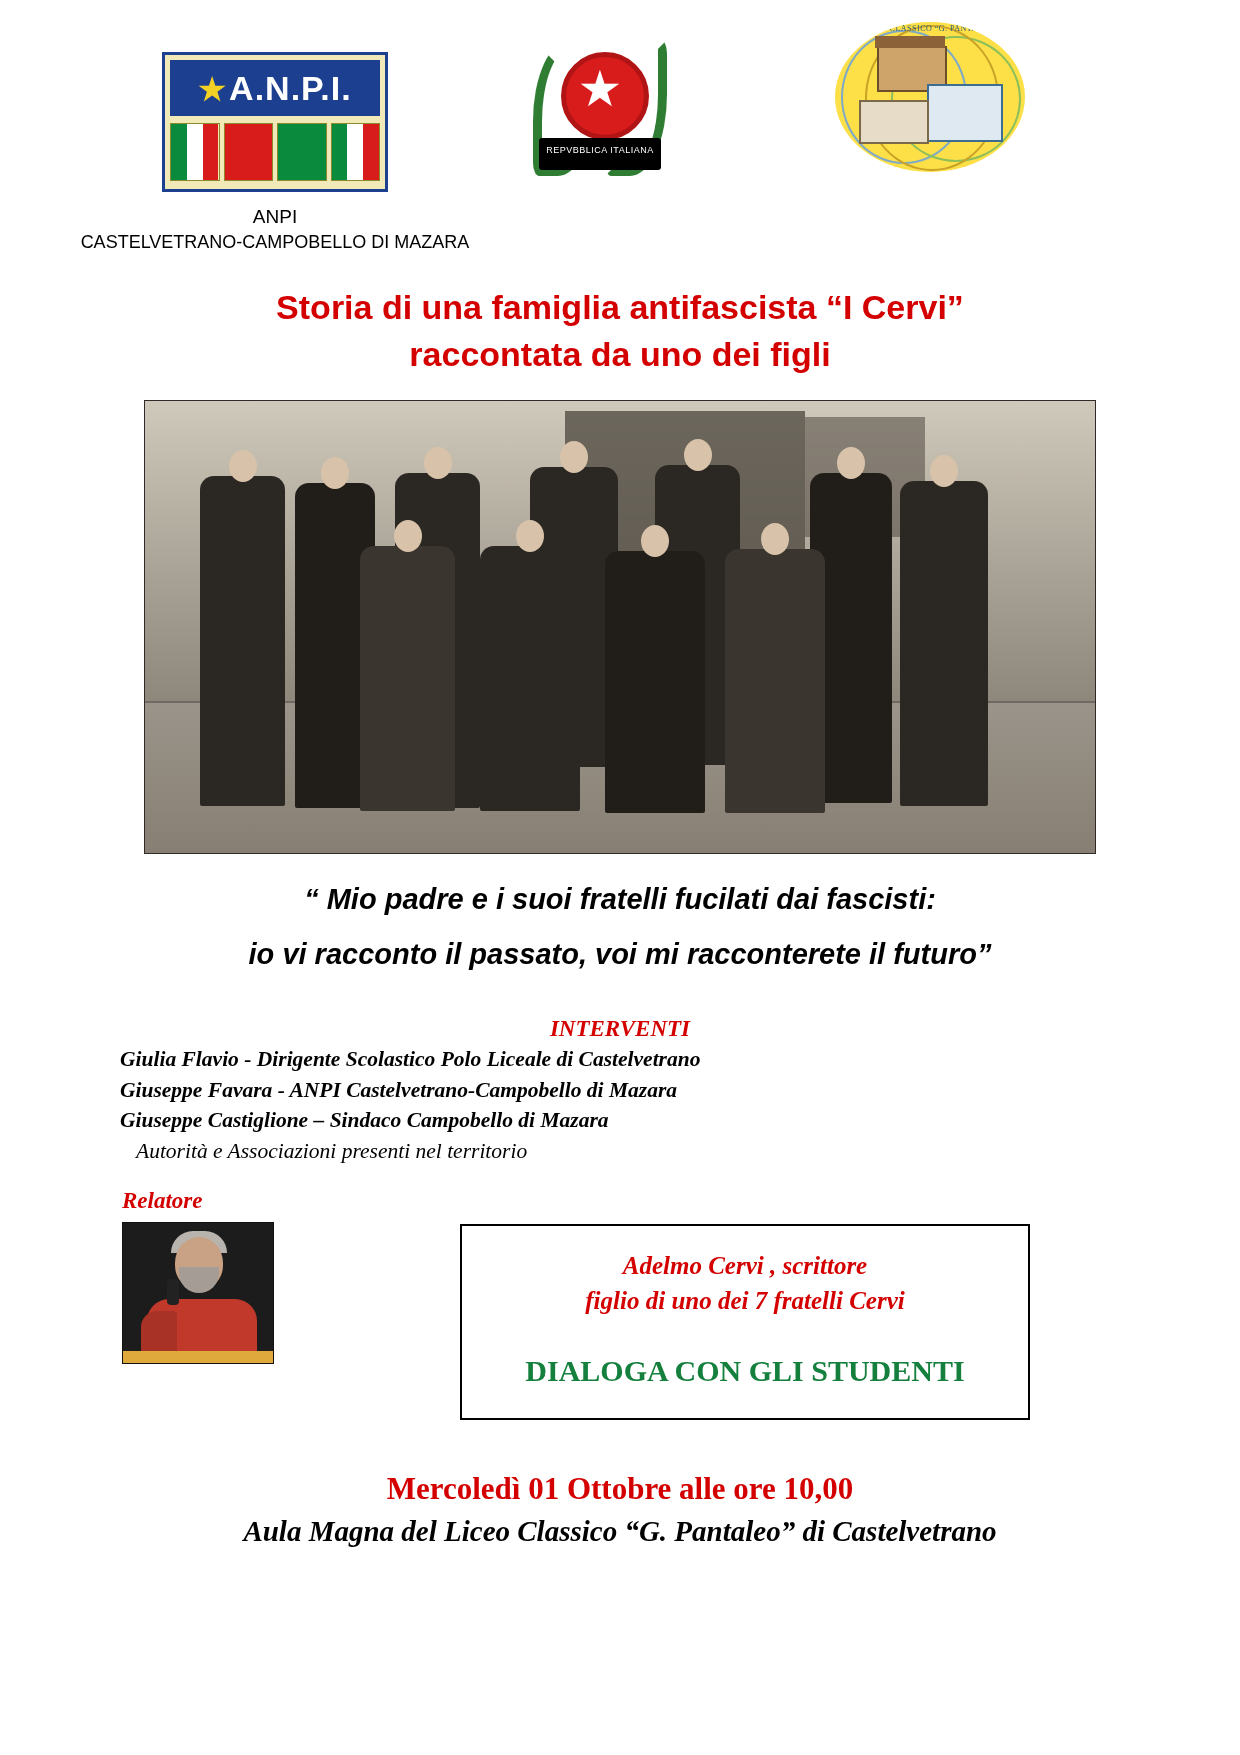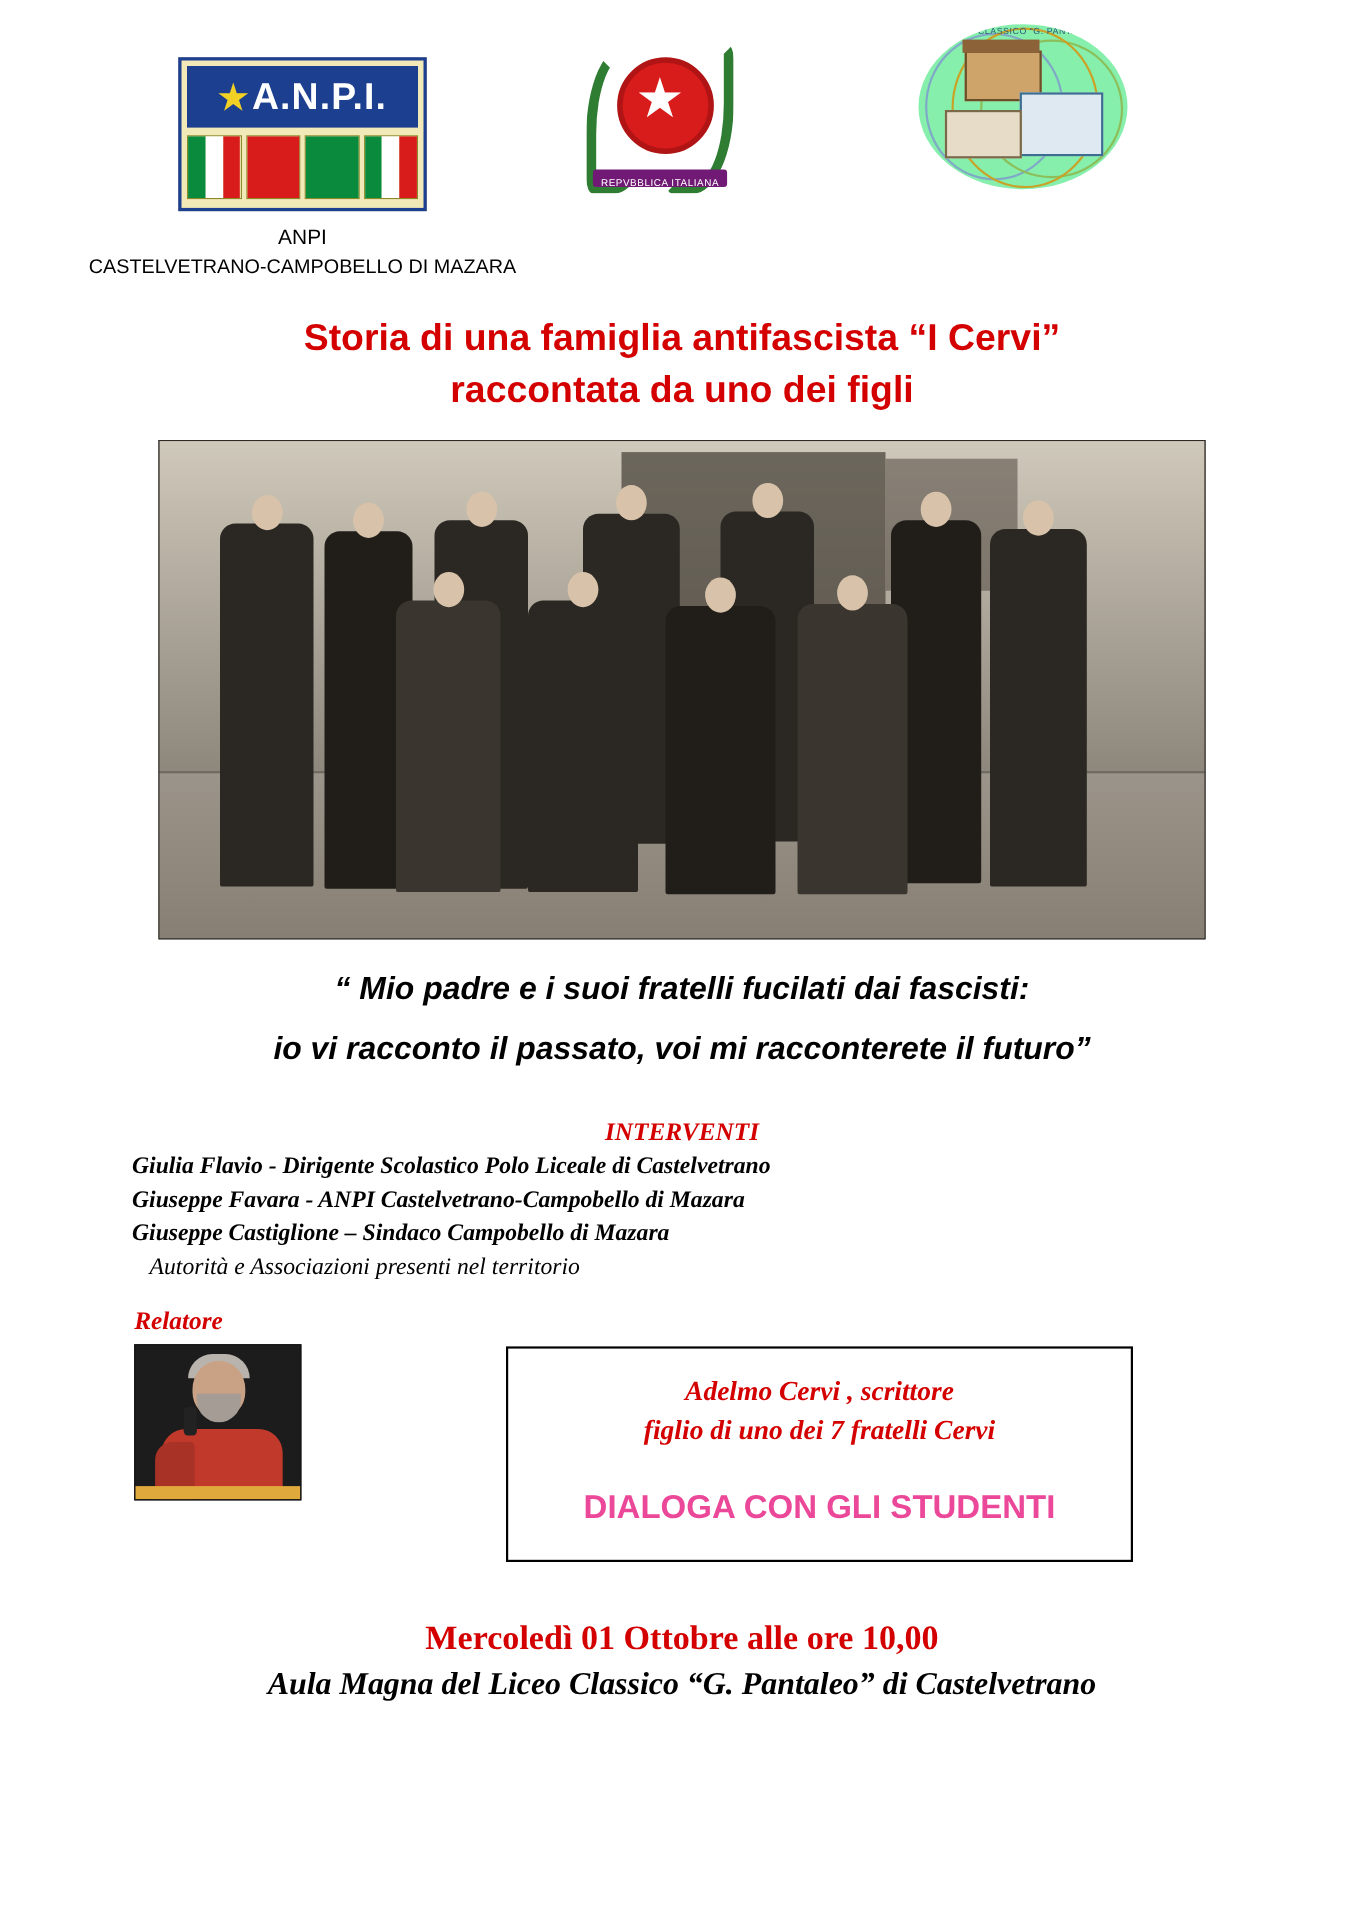--- a/index.html
+++ b/index.html
@@ -128,40 +128,41 @@
     color: #ffffff;
     font-size: 50px;
     line-height: 50px;
     text-align: center;
   }
   .rep-emblem .ribbon {
     position: absolute;
     bottom: 6px;
     left: 14px;
     right: 14px;
-    height: 16px;
-    background: #701a75;
+    height: 32px;
+    background: #000000;
     border-radius: 3px;
     color: #ffffff;
     font-size: 9px;
     letter-spacing: .5px;
     text-align: center;
     line-height: 24px;
   }
 
   
   .school-block { left: 700px; top: 22px; width: 460px; }
   .school-logo {
     width: 190px;
     height: 150px;
     margin: 0 auto;
     position: relative;
     border-radius: 50%;
     overflow: hidden;
-    background: #86efac;
+    background: #fde047;
+    font-family: Liberation Serif, serif;
   }
   .school-logo .ring {
     position: absolute;
     border-radius: 50%;
     border: 2px solid #7fa9c7;
   }
   .school-logo .ring.a { left: 6px; top: 8px; width: 122px; height: 130px; }
   .school-logo .ring.b { left: 56px; top: 14px; width: 126px; height: 122px; border-color: #8cbf5a; }
   .school-logo .ring.c { left: 30px; top: 3px; width: 130px; height: 142px; border-color: #c9a227; }
   .school-logo .bld1 {
@@ -356,22 +357,22 @@
   }
   .dialog-box .line {
     color: #d40000;
     font-family: "Liberation Serif", serif;
     font-weight: bold;
     font-style: italic;
     font-size: 25px;
     line-height: 1.4;
   }
   .dialog-box .dialoga {
-    color: #ec4899;
-    font-family: Liberation Sans, sans-serif;
+    color: #15803d;
+    font-family: Liberation Serif, serif;
     font-weight: bold;
     font-size: 30px;
     margin-top: 36px;
   }
 
   
   .footer {
     text-align: center;
     margin-top: 34px;
   }

